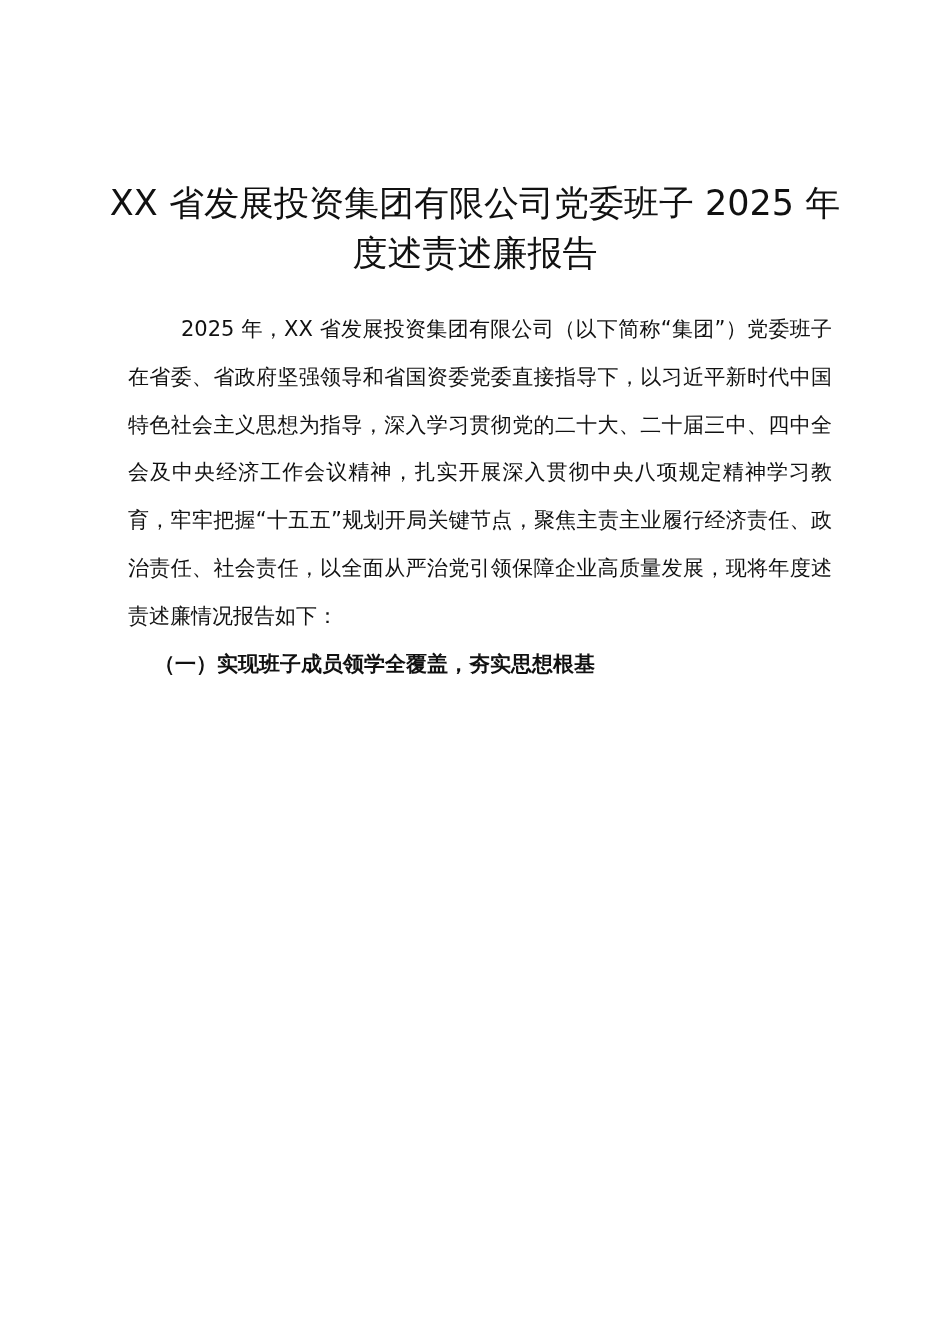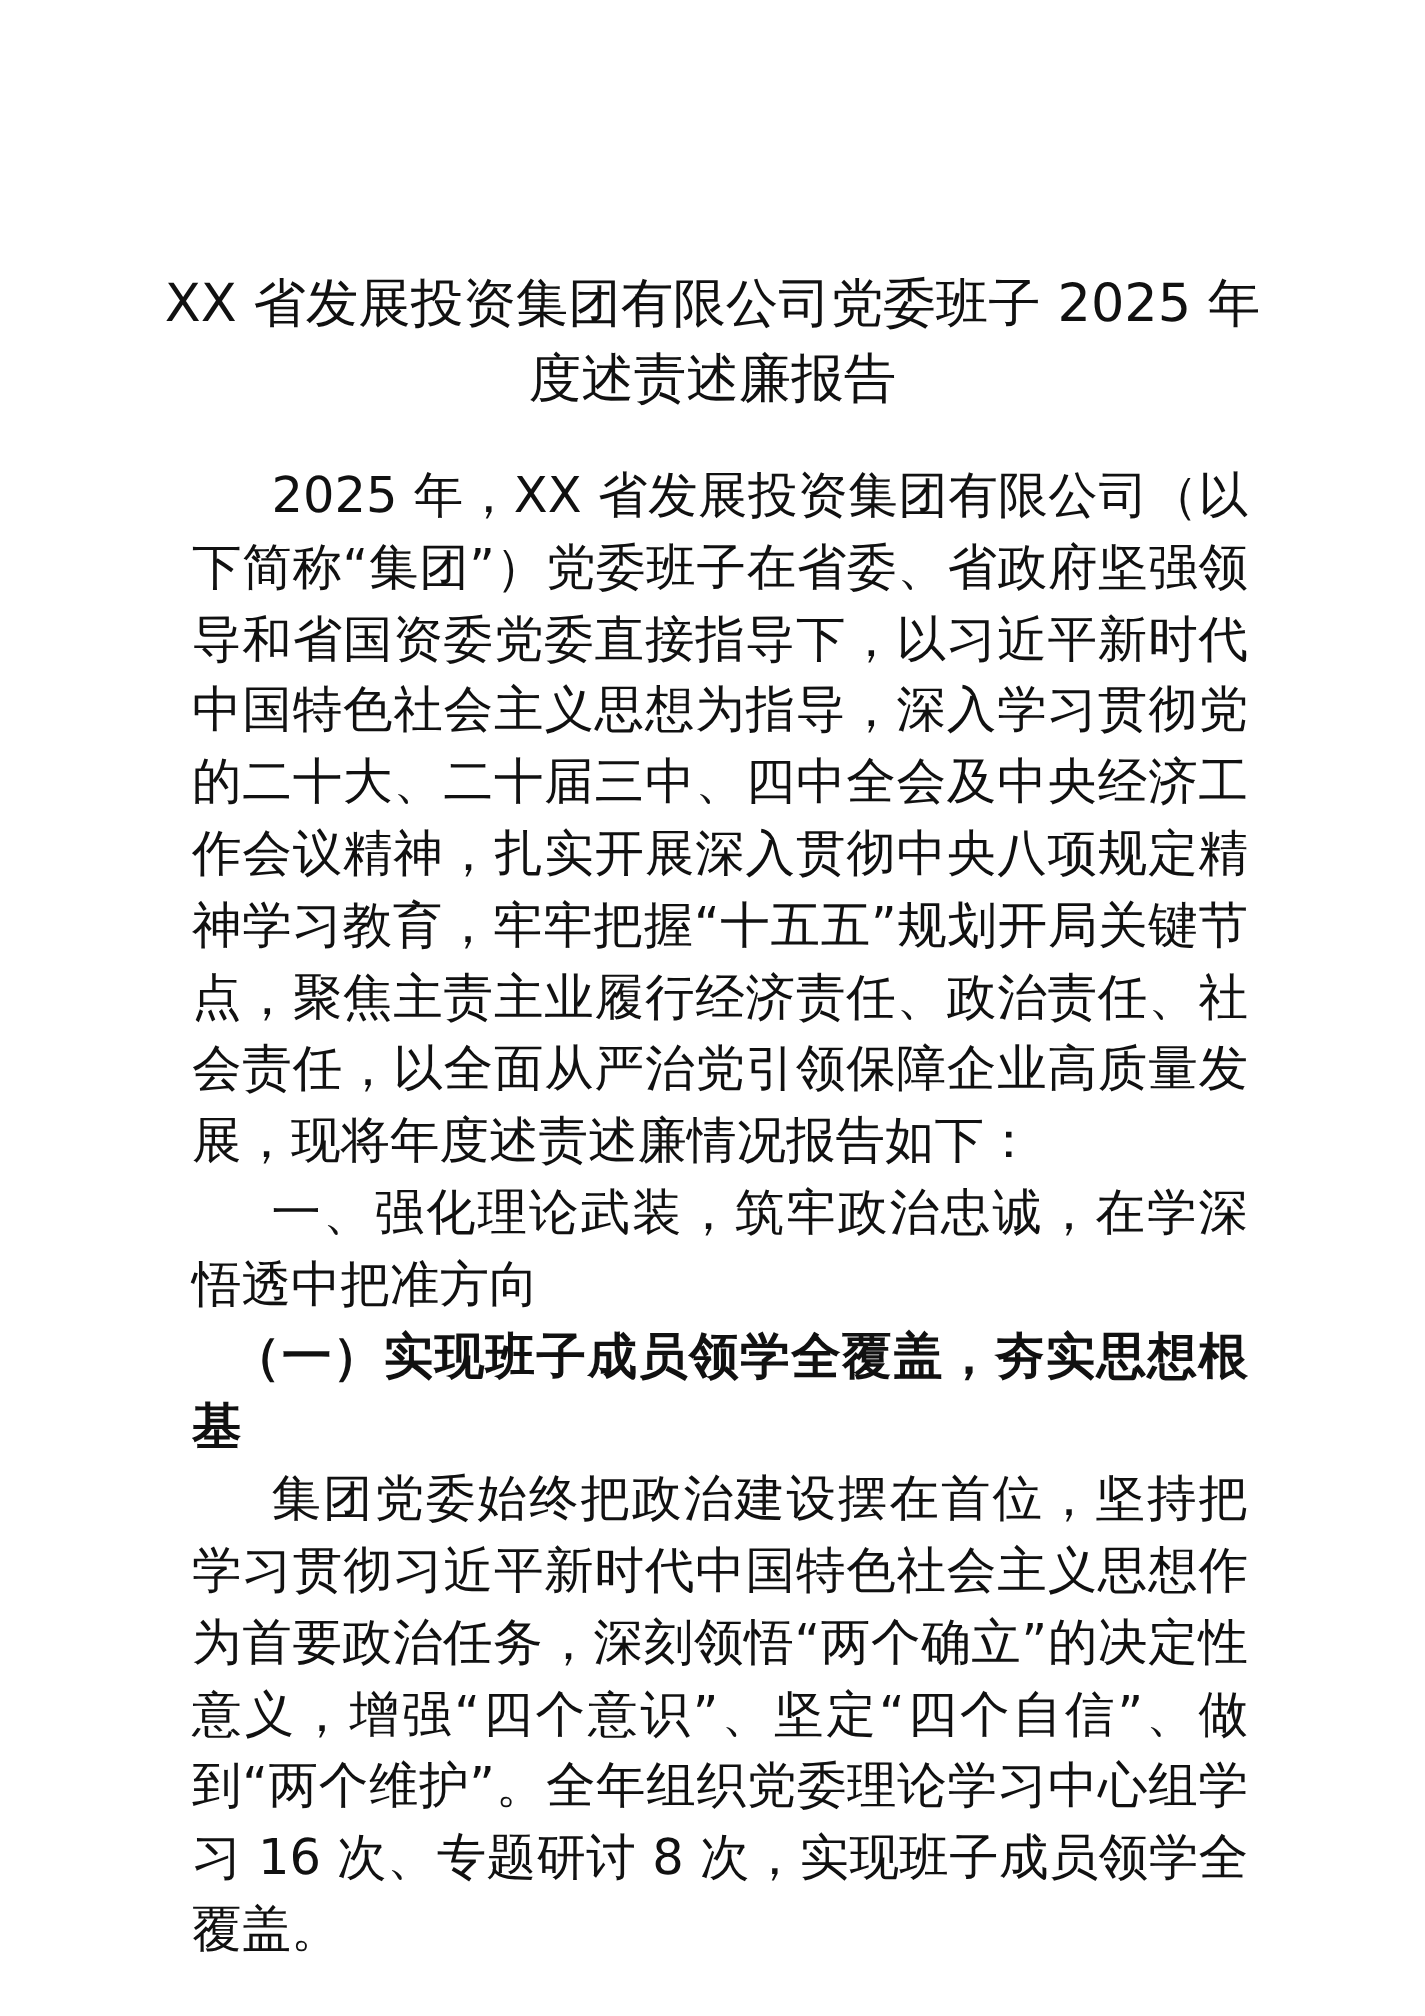--- a/index.html
+++ b/index.html
@@ -2,30 +2,28 @@
 <html><head>
 <meta charset="utf-8">
 <style>
   html, body { margin: 0; padding: 0; background: #ffffff; }
   body { width: 950px; height: 1344px; position: relative; overflow: hidden;
          font-family: "DejaVu Sans", "Liberation Sans", sans-serif; color: #111111; }
   .page { position: absolute; left: 0; top: 0; width: 950px; height: 1344px; background: #ffffff; }
   .title { position: absolute; left: 100px; width: 750px; top: 178px; text-align: center;
            font-size: 35px; line-height: 50px; font-weight: normal; margin: 0; letter-spacing: 0px; }
   .body { position: absolute; left: 128px; width: 704px; top: 306px; }
-  .p { margin: 0; font-size: 33px; line-height: 47.8px; text-align: justify; text-align-last: left;
+  .p { margin: 0; font-size: 21px; line-height: 47.8px; text-align: justify; text-align-last: left;
        word-break: break-all; }
   .indent { text-indent: 53px; }
   .bold { font-weight: bold; }
 </style>
 </head>
 <body>
 
 <div class="page">
   <h1 class="title">XX 省发展投资集团有限公司党委班子 2025 年度述责述廉报告</h1>
 
   <div class="body">
     <p class="p indent">2025 年，XX 省发展投资集团有限公司（以下简称“集团”）党委班子在省委、省政府坚强领导和省国资委党委直接指导下，以习近平新时代中国特色社会主义思想为指导，深入学习贯彻党的二十大、二十届三中、四中全会及中央经济工作会议精神，扎实开展深入贯彻中央八项规定精神学习教育，牢牢把握“十五五”规划开局关键节点，聚焦主责主业履行经济责任、政治责任、社会责任，以全面从严治党引领保障企业高质量发展，现将年度述责述廉情况报告如下：</p>
-    <p class="p indent">一、强化理论武装，筑牢政治忠诚，在学深悟透中把准方向</p>
     <p class="p bold" style="text-indent: 26px;">（一）实现班子成员领学全覆盖，夯实思想根基</p>
-    <p class="p indent">集团党委始终把政治建设摆在首位，坚持把学习贯彻习近平新时代中国特色社会主义思想作为首要政治任务，深刻领悟“两个确立”的决定性意义，增强“四个意识”、坚定“四个自信”、做到“两个维护”。全年组织党委理论学习中心组学习 16 次、专题研讨 8 次，实现班子成员领学全覆盖。</p>
   </div>
 </div>
 
 </body></html>

